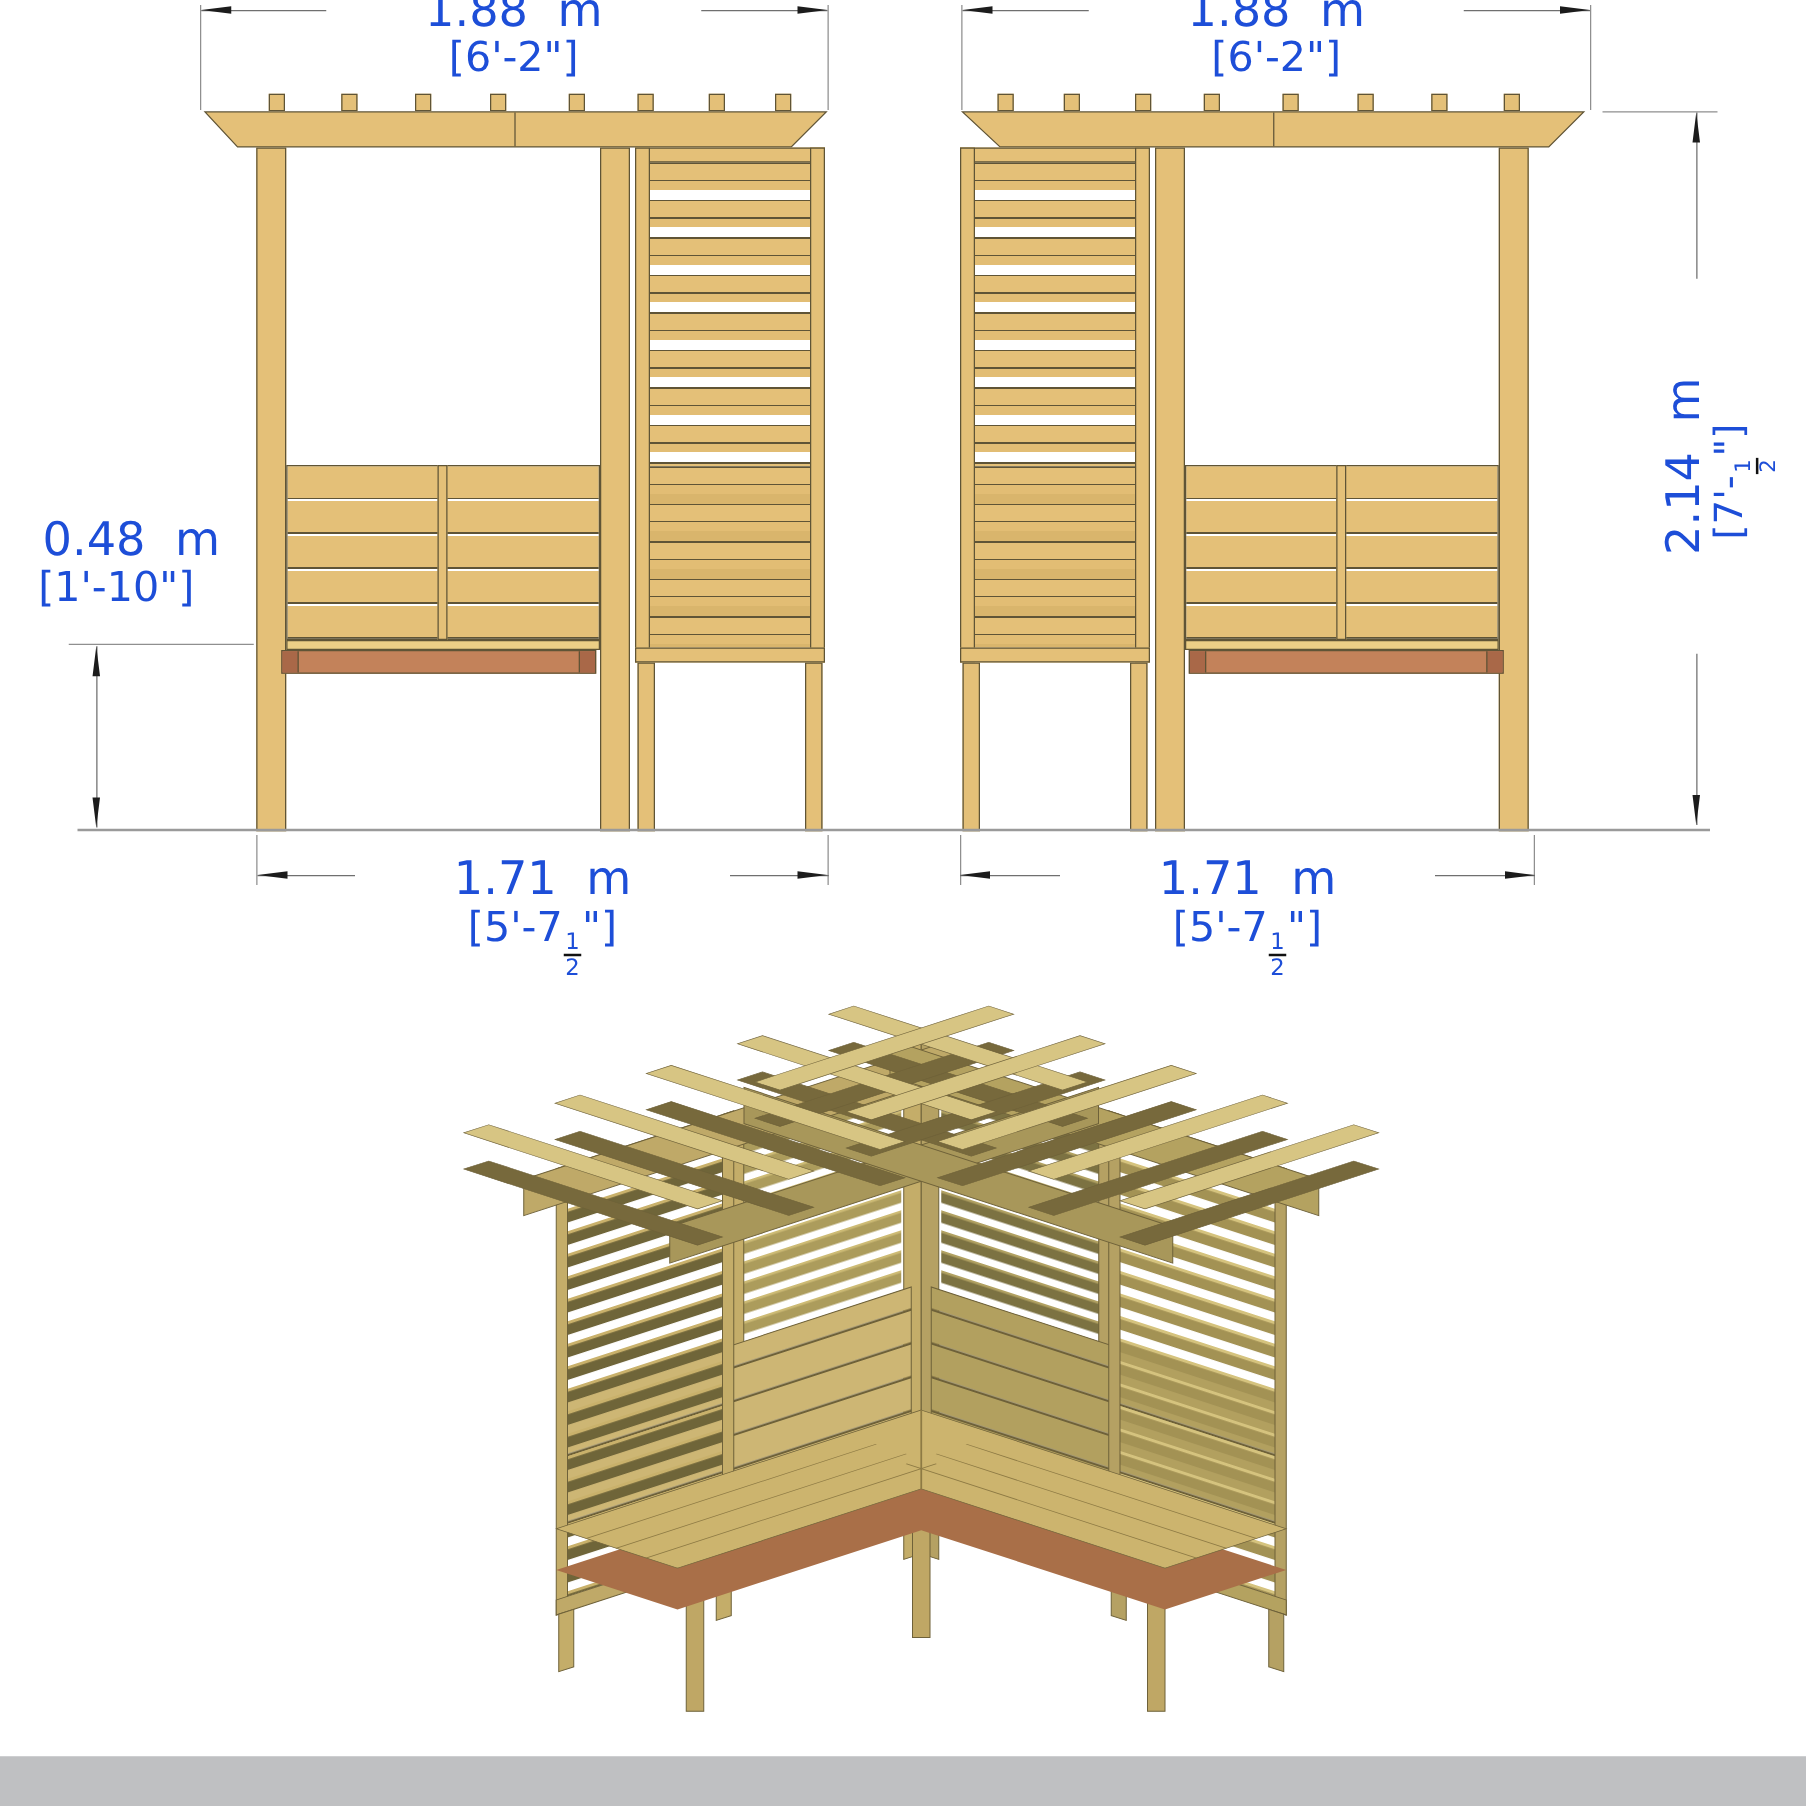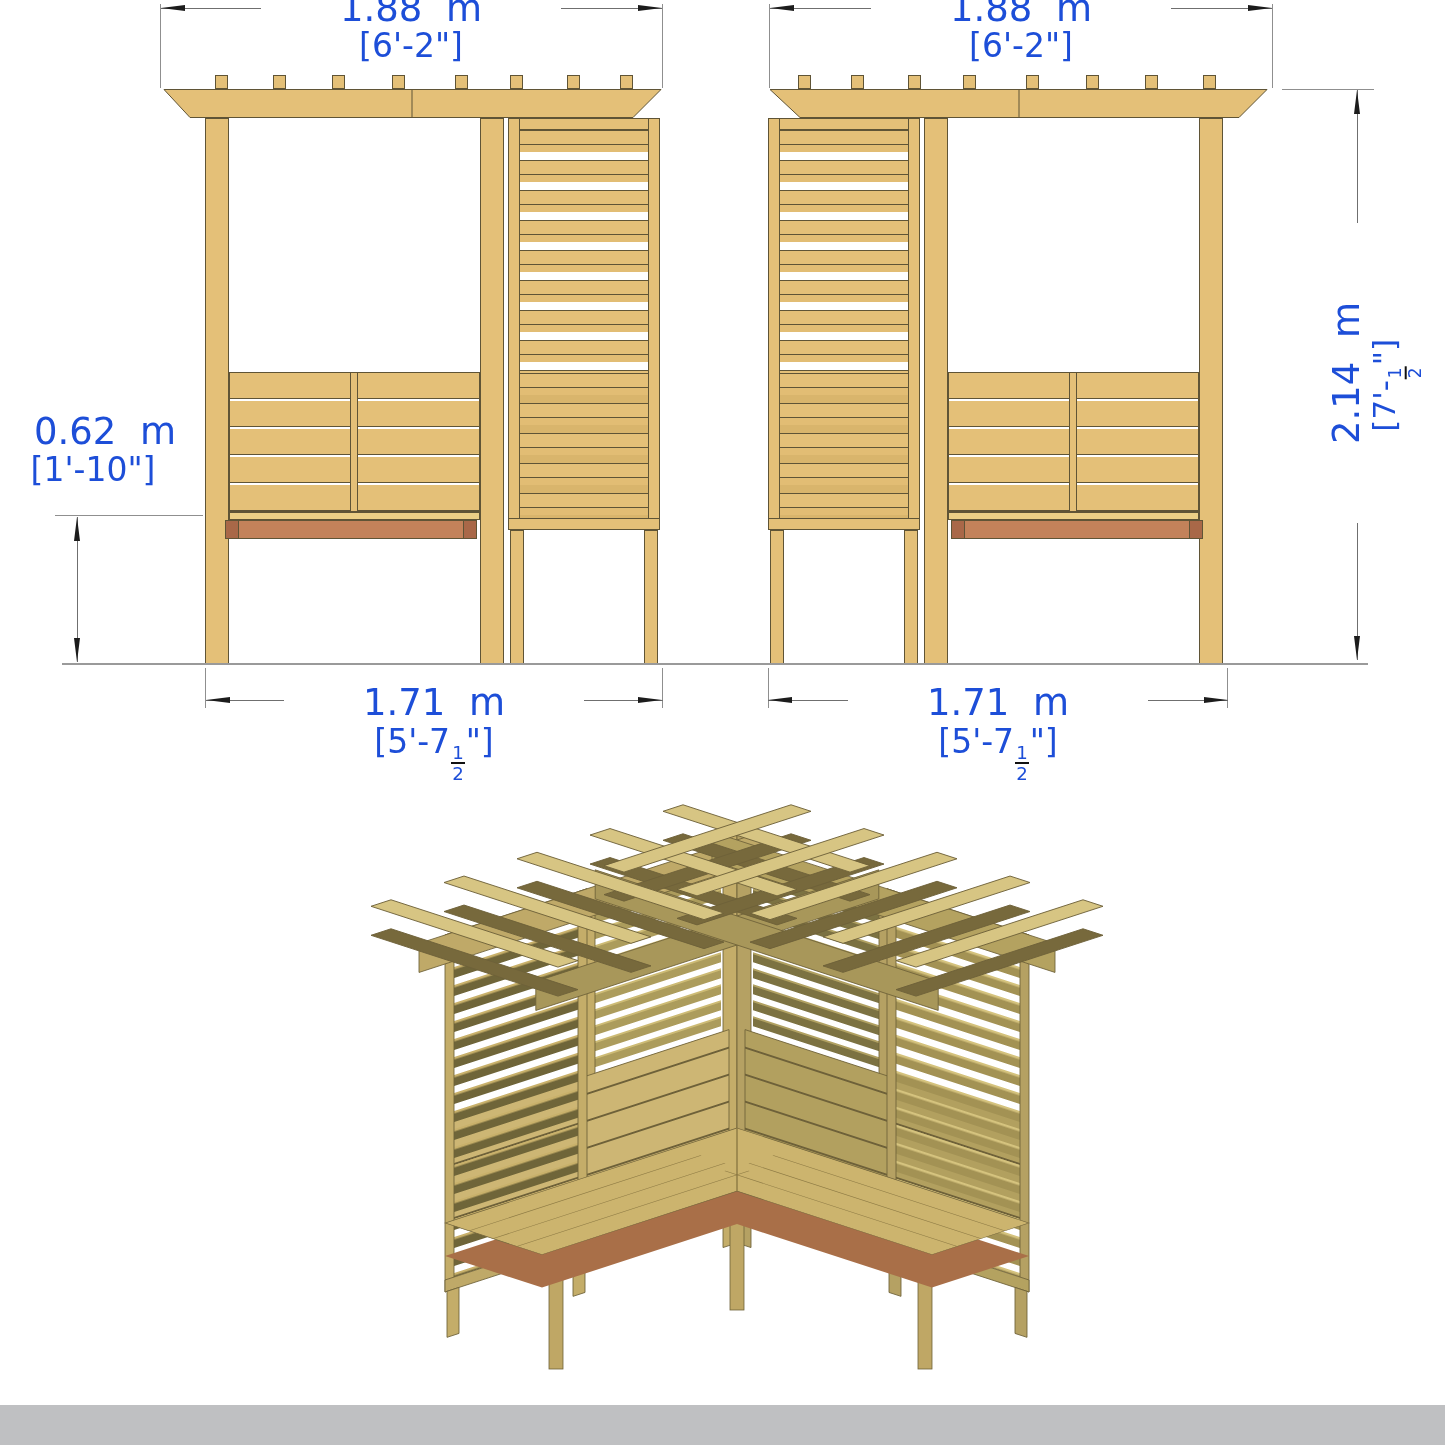--- a/index.html
+++ b/index.html
@@ -126,21 +126,21 @@
   <div class="dl" style="left:1357px;top:90px;width:1px;height:570px;"></div>
   <div class="ar up" style="left:1354px;top:90px;"></div>
   <div class="ar down" style="left:1354px;top:636px;"></div>
   <div class="dm rot" style="left:1196px;top:352px;width:300px;height:42px;">2.14  m</div>
   <div class="di rot" style="left:1245px;top:356px;width:300px;font-size:31px;"><span>[7'-</span><span class="frac"><span class="num">1</span><span class="den">2</span></span><span>"]</span></div>
 
   <div class="xl" style="left:55px;top:515px;width:148px;height:1px;"></div>
   <div class="dl" style="left:77px;top:517px;width:1px;height:145px;"></div>
   <div class="ar up" style="left:74px;top:517px;"></div>
   <div class="ar down" style="left:74px;top:638px;"></div>
-  <div class="dm" style="left:25px;top:410px;width:160px;background:none;">0.62  m</div>
+  <div class="dm" style="left:25px;top:410px;width:160px;background:none;">0.48  m</div>
   <div class="di" style="left:8px;top:450px;width:170px;">[1'-10"]</div>
 
   <div class="xl" style="left:205px;top:668px;width:1px;height:40px;"></div>
   <div class="xl" style="left:662px;top:668px;width:1px;height:40px;"></div>
   <div class="dl" style="left:206px;top:700px;width:457px;height:1px;"></div>
   <div class="ar left" style="left:206px;top:696.5px;"></div>
   <div class="ar right" style="left:638px;top:696.5px;"></div>
   <div class="dm" style="left:284px;top:681px;width:300px;">1.71  m</div>
   <div class="di" style="left:284px;top:722px;width:300px;"><span>[5'-7</span><span class="frac"><span class="num">1</span><span class="den">2</span></span><span>"]</span></div>
 

